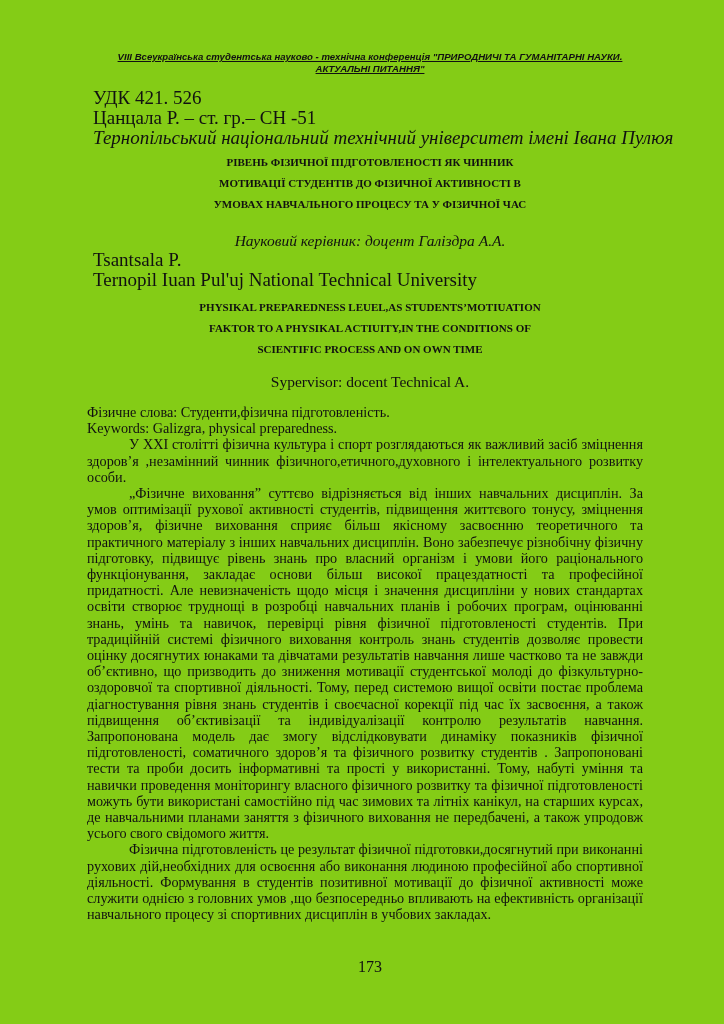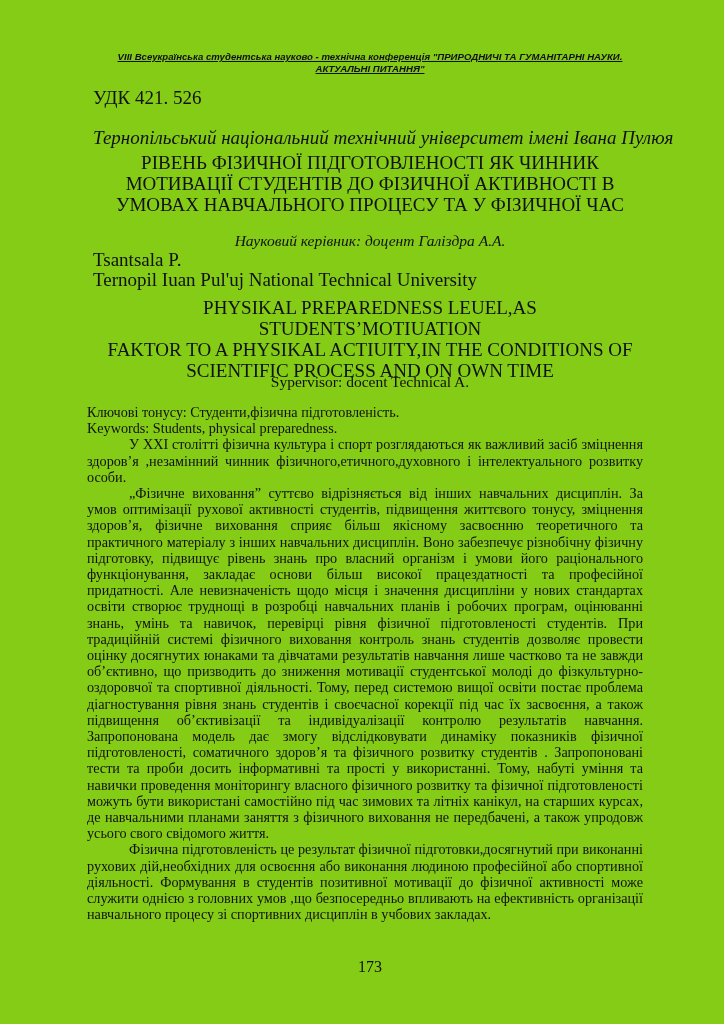--- a/index.html
+++ b/index.html
@@ -15,21 +15,21 @@
     font-family: "Liberation Sans", "DejaVu Sans", sans-serif;
     font-size: 9.6px; font-weight: bold; font-style: italic;
     text-decoration: underline; line-height: 12px; color: #111;
   }
   .meta { position: absolute; left: 93px; width: 560px; font-size: 19px; line-height: 20px; white-space: nowrap; }
   .udk { top: 88px; }
   .author-ua { top: 108px; }
   .univ-ua { top: 128px; font-style: italic; }
   .title {
     position: absolute; left: 90px; width: 560px; text-align: center;
-    font-weight: normal; font-size: 19px; line-height: 21px;
+    font-weight: bold; font-size: 11px; line-height: 21px;
   }
   .title-ua { top: 152px; }
   .title-en { top: 297px; }
   .supervisor { position: absolute; left: 90px; width: 560px; text-align: center; font-size: 15.5px; line-height: 20px; }
   .supervisor-ua { top: 231px; font-style: italic; }
   .supervisor-en { top: 372px; }
   .author-en { top: 250px; }
   .univ-en { top: 270px; }
   .body-text {
     position: absolute; left: 87px; top: 404px; width: 556px;
@@ -46,20 +46,21 @@
 <body>
 
 <div class="page">
 
   <div class="conf-header">
     <div>VIII Всеукраїнська студентська науково - технічна конференція "ПРИРОДНИЧІ ТА ГУМАНІТАРНІ НАУКИ.</div>
     <div>АКТУАЛЬНІ ПИТАННЯ"</div>
   </div>
 
   <div class="meta udk">УДК 421. 526</div>
+  <div class="meta author-ua">Цанцала Р. – ст. гр.– СН -51</div>
   <div class="meta univ-ua">Тернопільський національний технічний університет імені Івана Пулюя</div>
 
   <div class="title title-ua">
     <div>РІВЕНЬ ФІЗИЧНОЇ ПІДГОТОВЛЕНОСТІ ЯК ЧИННИК</div>
     <div>МОТИВАЦІЇ СТУДЕНТІВ ДО ФІЗИЧНОЇ АКТИВНОСТІ В</div>
     <div>УМОВАХ НАВЧАЛЬНОГО ПРОЦЕСУ ТА У ФІЗИЧНОЇ ЧАС</div>
   </div>
 
   <div class="supervisor supervisor-ua">Науковий керівник: доцент Галіздра А.А.</div>
   <div class="meta author-en">Tsantsala P.</div>
@@ -67,21 +68,21 @@
 
   <div class="title title-en">
     <div>PHYSIKAL PREPAREDNESS LEUEL,AS STUDENTS’MOTIUATION</div>
     <div>FAKTOR TO A PHYSIKAL ACTIUITY,IN THE CONDITIONS OF</div>
     <div>SCIENTIFIC PROCESS AND ON OWN TIME</div>
   </div>
 
   <div class="supervisor supervisor-en">Sypervisor: docent Technical A.</div>
 
   <div class="body-text">
-    <p>Ключові тонусу: Студенти,фізична підготовленість.</p>
-    <p>Keywords: Students, physical preparedness.</p>
+    <p>Фізичне слова: Студенти,фізична підготовленість.</p>
+    <p>Keywords: Galizgra, physical preparedness.</p>
     <p class="indent">У XXI столітті фізична культура і спорт розглядаються як важливий засіб зміцнення здоров’я ,незамінний чинник фізичного,етичного,духовного і інтелектуального розвитку особи.</p>
     <p class="indent">„Фізичне виховання” суттєво відрізняється від інших навчальних дисциплін. За умов оптимізації рухової активності студентів, підвищення життєвого тонусу, зміцнення здоров’я, фізичне виховання сприяє більш якісному засвоєнню теоретичного та практичного матеріалу з інших навчальних дисциплін. Воно забезпечує різнобічну фізичну підготовку, підвищує рівень знань про власний організм і умови його раціонального функціонування, закладає основи більш високої працездатності та професійної придатності. Але невизначеність щодо місця і значення дисципліни у нових стандартах освіти створює труднощі в розробці навчальних планів і робочих програм, оцінюванні знань, умінь та навичок, перевірці рівня фізичної підготовленості студентів. При традиційній системі фізичного виховання контроль знань студентів дозволяє провести оцінку досягнутих юнаками та дівчатами результатів навчання лише частково та не завжди об’єктивно, що призводить до зниження мотивації студентської молоді до фізкультурно-оздоровчої та спортивної діяльності. Тому, перед системою вищої освіти постає проблема діагностування рівня знань студентів і своєчасної корекції під час їх засвоєння, а також підвищення об’єктивізації та індивідуалізації контролю результатів навчання. Запропонована модель дає змогу відслідковувати динаміку показників фізичної підготовленості, соматичного здоров’я та фізичного розвитку студентів . Запропоновані тести та проби досить інформативні та прості у використанні. Тому, набуті уміння та навички проведення моніторингу власного фізичного розвитку та фізичної підготовленості можуть бути використані самостійно під час зимових та літніх канікул, на старших курсах, де навчальними планами заняття з фізичного виховання не передбачені, а також упродовж усього свого свідомого життя.</p>
     <p class="indent">Фізична підготовленість це результат фізичної підготовки,досягнутий при виконанні рухових дій,необхідних для освоєння або виконання людиною професійної або спортивної діяльності. Формування в студентів позитивної мотивації до фізичної активності може служити однією  з головних умов ,що безпосередньо впливають на ефективність організації навчального процесу зі спортивних дисциплін в учбових закладах.</p>
   </div>
 
   <div class="page-number">173</div>
 </div>
 
 </body></html>

